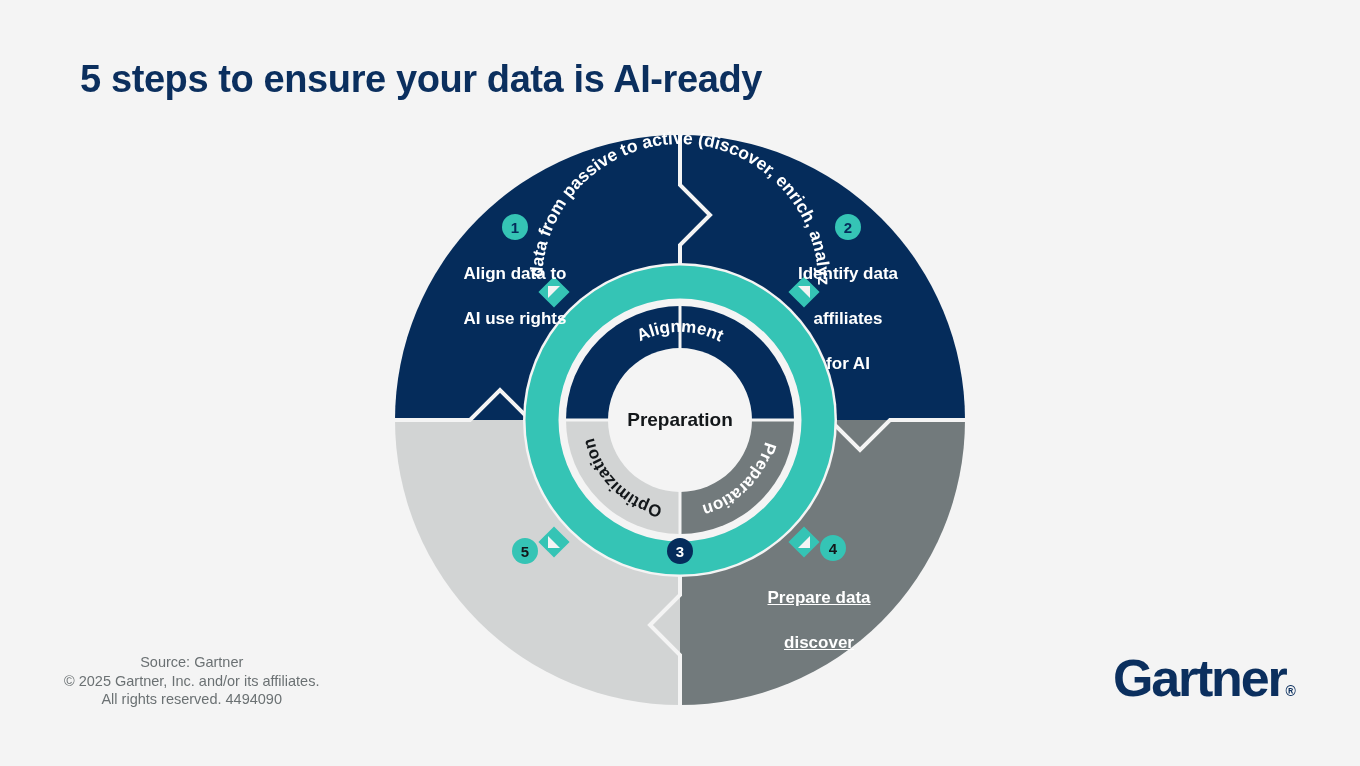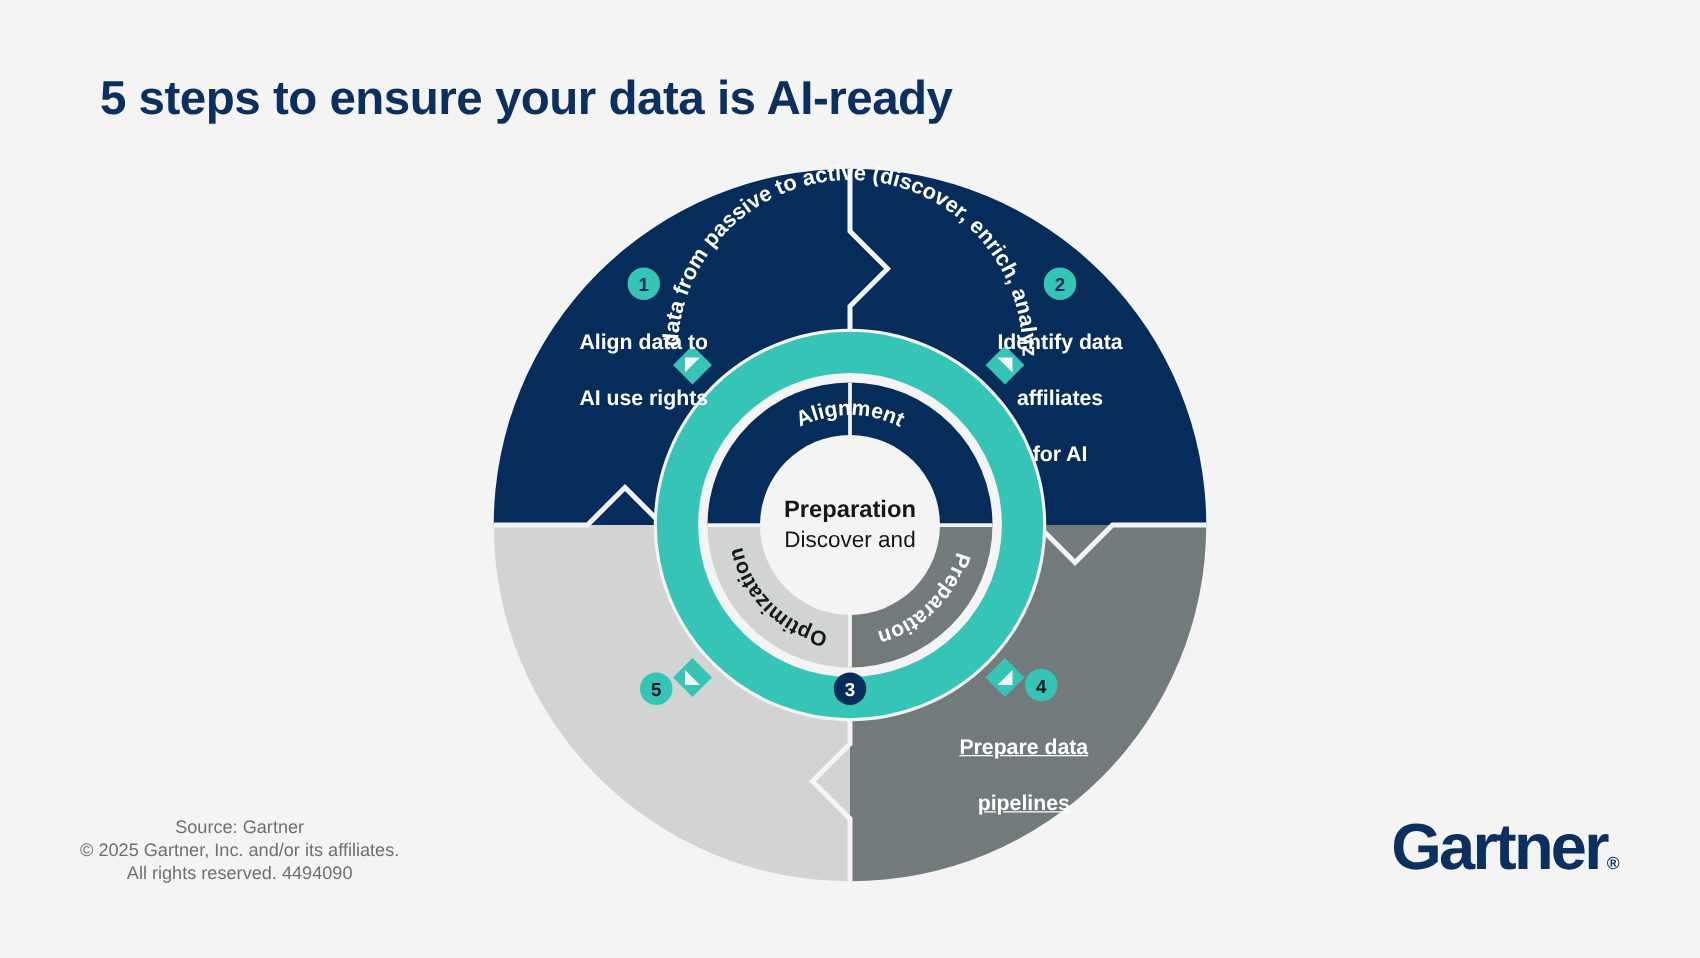--- a/index.html
+++ b/index.html
@@ -208,36 +208,35 @@
     </g>
     <g>
       <circle cx="135" cy="421" r="13" fill="#35c4b5"></circle>
       <text x="135" y="427" text-anchor="middle" font-family="Liberation Sans, sans-serif" font-size="15" font-weight="bold" fill="#13171a">5</text>
     </g>
   </svg>
 
   
   <div class="center-block">
     <div class="center-title">Preparation</div>
-    <div class="center-sub">Discover and</div>
   </div>
 
   
   <div class="step-label step-1" style="left:35px; top:110px; width:180px;">
     <div>Align data to</div>
     <div>AI use rights</div>
   </div>
   <div class="step-label step-2" style="left:368px; top:110px; width:180px;">
     <div>Identify data</div>
     <div>affiliates</div>
     <div>for AI</div>
   </div>
   <div class="step-label step-4" style="left:339px; top:434px; width:180px;text-decoration:underline;">
     <div>Prepare data</div>
-    <div>pipelines</div>
+    <div>discover</div>
   </div>
 </div>
 
 <div id="footer">
   <div>Source: Gartner</div>
   <div>© 2025 Gartner, Inc. and/or its affiliates.</div>
   <div>All rights reserved. 4494090</div>
 </div>
 
 <div id="logo">

